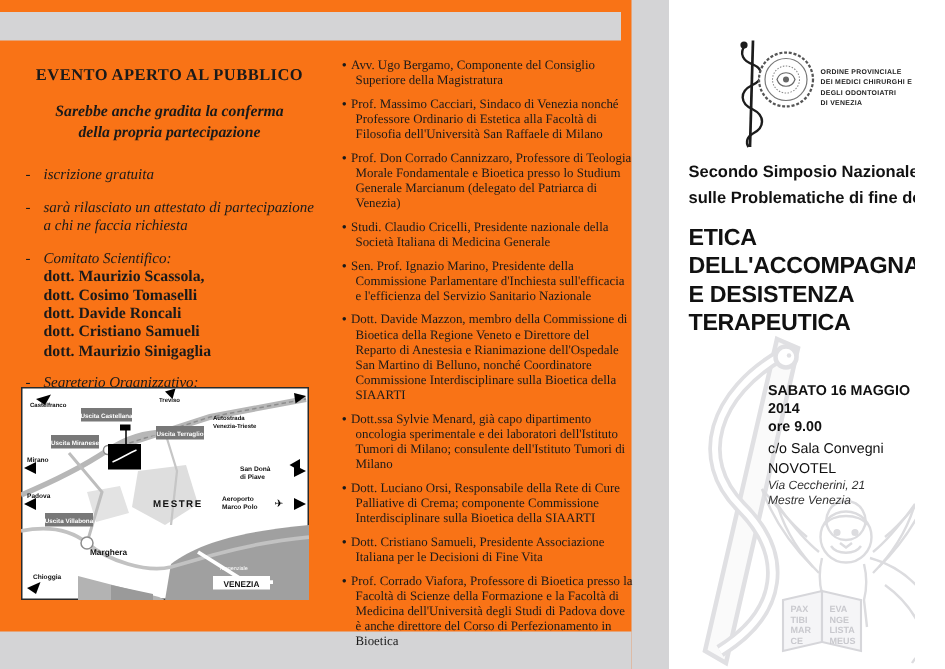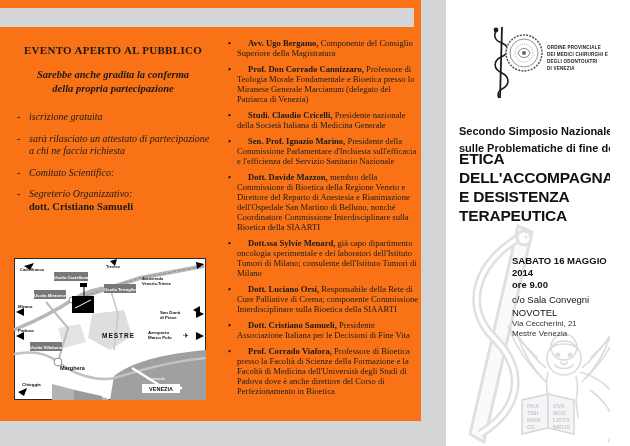--- a/index.html
+++ b/index.html
@@ -20,39 +20,39 @@
   .bold-names div{font-style:normal;font-weight:bold;font-size:10.5px;line-height:1.18;}
 
   
   .map-wrap{position:absolute;left:14px;top:258px;width:192px;height:142px;}
   .map-wrap svg{display:block;}
 
   
   .speakers{position:absolute;left:228px;top:38px;width:194px;}
   .speaker{font-size:8.6px;line-height:1.18;margin-bottom:5.5px;padding-left:9px;text-indent:-9px;}
   .speaker .blt{font-weight:bold;margin-right:3px;}
-  .speaker .name{font-weight:bold;margin-left:14px;}
+  .speaker .name{font-weight:normal;}
   .speaker .role{}
 
   
   .cover{position:absolute;left:446px;top:0;width:184px;height:446px;background:#fff;
          font-family:"Liberation Sans", sans-serif;color:#111;}
   .wm{position:absolute;}
   .logo-serpent{position:absolute;left:42px;top:24px;}
   .logo-seal{position:absolute;left:58px;top:33px;}
   .logo-org{position:absolute;left:101px;top:45px;width:80px;font-size:4.6px;font-weight:bold;
             line-height:1.5;color:#222;letter-spacing:.2px;}
-  .subtitle{position:absolute;left:13px;top:123px;font-size:11px;font-weight:bold;line-height:17px;}
+  .subtitle{position:absolute;left:13px;top:107px;font-size:11px;font-weight:bold;line-height:17px;}
   .title{position:absolute;left:13px;top:149px;margin:0;font-size:15.5px;font-weight:bold;
          line-height:19px;letter-spacing:-.2px;}
   .when{position:absolute;left:66px;top:255px;}
   .when-date{font-weight:bold;font-size:9.5px;line-height:12px;}
   .when-time{font-weight:bold;font-size:9.5px;line-height:12px;margin-bottom:2px;}
   .when-venue{font-size:9.5px;line-height:13px;}
-  .when-addr,.when-city{font-size:8px;line-height:10px;color:#333;}
+  .when-addr,.when-city{font-size:8px;line-height:10px;color:#333;font-style:italic;}
 </style>
 </head>
 <body>
 
 <div class="canvas">
 
   <div class="gutter gutter-top"></div>
   <div class="gutter gutter-v"></div>
   <div class="gutter gutter-bottom"></div>
 
@@ -60,20 +60,28 @@
     <div class="info-title">EVENTO APERTO AL PUBBLICO</div>
     <div class="info-note">
 
     <div>Sarebbe anche gradita la conferma</div>
         <div>della propria partecipazione</div>
       </div>
     <div class="dash-item">iscrizione gratuita</div>
     <div class="dash-item">sarà rilasciato un attestato di partecipazione a chi ne faccia richiesta</div>
     <div class="dash-item">
       <span>Comitato Scientifico:</span>
+      <div class="bold-names">
+
+      <div>dott. Maurizio Scassola,</div>
+          <div>dott. Cosimo Tomaselli</div>
+          <div>dott. Davide Roncali</div>
+          <div>dott. Cristiano Samueli</div>
+          <div>dott. Maurizio Sinigaglia</div>
+        </div>
     </div>
     <div class="dash-item">
       <span>Segreterio Organizzativo:</span>
       <div class="bold-names">
 
       <div>dott. Cristiano Samueli</div>
         </div>
     </div>
   </section>
 
@@ -149,22 +157,23 @@
         <path d="M4 134 L13 130 L10 138 Z"></path>
         <text x="169" y="80" font-size="7">✈</text>
       </g>
     </svg>
   </div>
 
   <section class="speakers">
 
       <div class="speaker"><span class="blt">•</span><span class="name">Avv. Ugo Bergamo,</span> <span class="role">Componente del Consiglio Superiore della Magistratura</span></div>
 
-
-      <div class="speaker"><span class="blt">•</span><span class="name">Prof. Don Corrado Cannizzaro,</span> <span class="role">Professore di Teologia Morale Fondamentale e Bioetica presso lo Miranese Generale Marcianum (delegato del Patriarca di Venezia)</span></div>
+      <div class="speaker"><span class="blt">•</span><span class="name">Prof. Massimo Cacciari,</span> <span class="role">Sindaco di Venezia nonché Professore Ordinario di Estetica alla Facoltà di Filosofia dell'Università San Raffaele di Milano</span></div>
+
+      <div class="speaker"><span class="blt">•</span><span class="name">Prof. Don Corrado Cannizzaro,</span> <span class="role">Professore di Teologia Morale Fondamentale e Bioetica presso lo Studium Generale Marcianum (delegato del Patriarca di Venezia)</span></div>
 
       <div class="speaker"><span class="blt">•</span><span class="name">Studi. Claudio Cricelli,</span> <span class="role">Presidente nazionale della Società Italiana di Medicina Generale</span></div>
 
 
       <div class="speaker"><span class="blt">•</span><span class="name">Sen. Prof. Ignazio Marino,</span> <span class="role">Presidente della Commissione Parlamentare d'Inchiesta sull'efficacia e l'efficienza del Servizio Sanitario Nazionale</span></div>
 
       <div class="speaker"><span class="blt">•</span><span class="name">Dott. Davide Mazzon,</span> <span class="role">membro della Commissione di Bioetica della Regione Veneto e Direttore del Reparto di Anestesia e Rianimazione dell'Ospedale San Martino di Belluno, nonché Coordinatore Commissione Interdisciplinare sulla Bioetica della SIAARTI</span></div>
 
       <div class="speaker"><span class="blt">•</span><span class="name">Dott.ssa Sylvie Menard,</span> <span class="role">già capo dipartimento oncologia sperimentale e dei laboratori dell'Istituto Tumori di Milano; consulente dell'Istituto Tumori di Milano</span></div>
 

